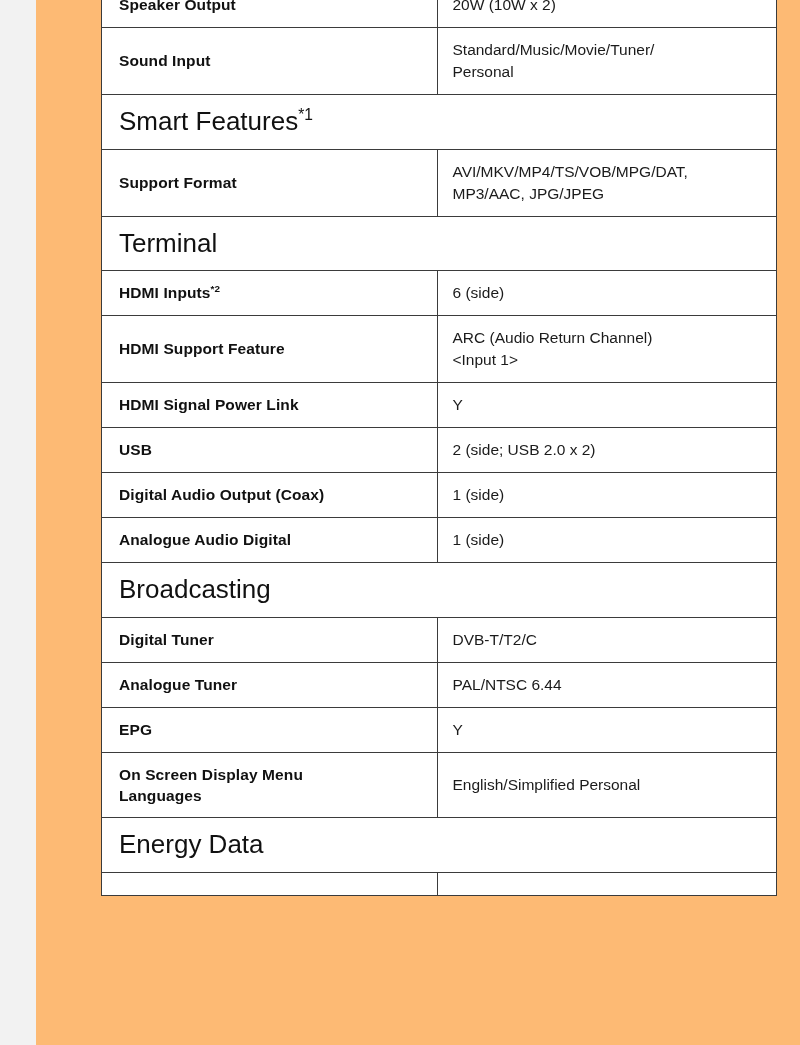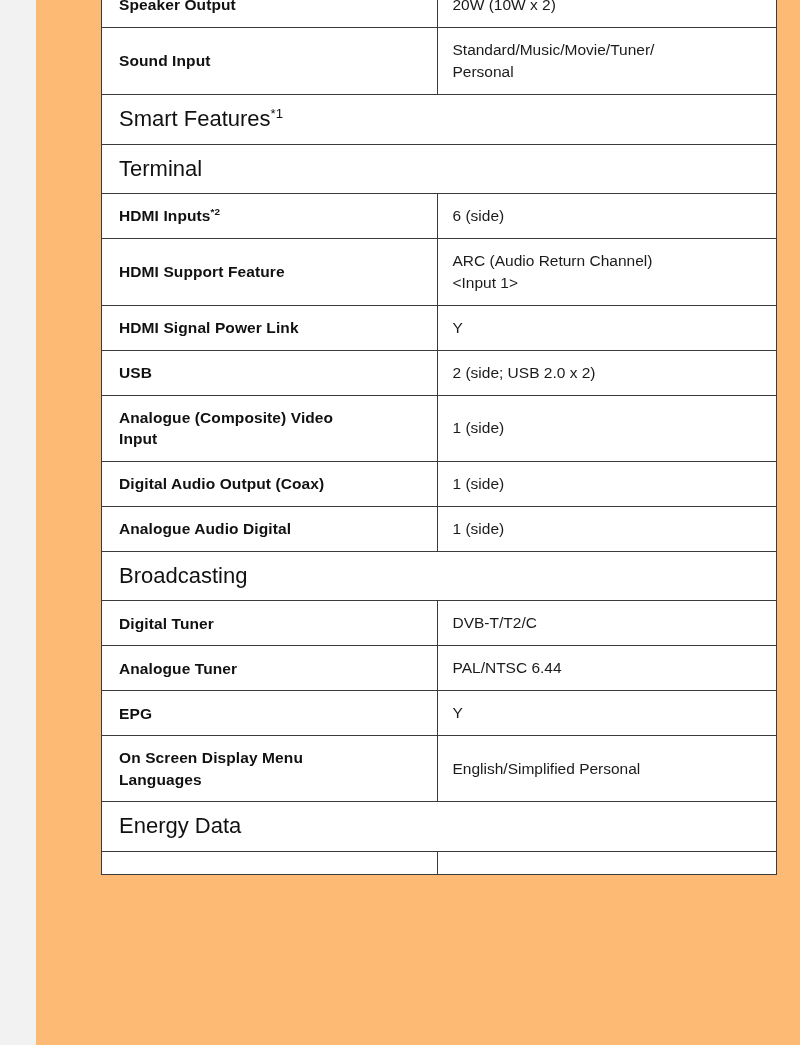--- a/index.html
+++ b/index.html
@@ -44,21 +44,21 @@
     letter-spacing: 0.1px;
   }
   td.value {
     font-size: 15.5px;
     color: #1b1b1b;
     padding: 11px 0 11px 14px;
     line-height: 1.42;
     font-weight: 400;
   }
   tr.section td {
-    font-size: 22px;
+    font-size: 26px;
     font-weight: 400;
     color: #111;
     padding: 10px 0 11px 17px;
     line-height: 1.25;
   }
   sup {
     font-size: 0.64em;
     font-weight: bold;
     vertical-align: super;
     line-height: 0;
@@ -84,44 +84,44 @@
           <td class="value"><span class="nowrap-pre">20W (10W x 2)</span></td>
         </tr>
         <tr>
           <td class="label"><span class="nowrap-pre">Sound Input</span></td>
           <td class="value"><span class="nowrap-pre">Standard/Music/Movie/Tuner/
 Personal</span></td>
         </tr>
         <tr class="section">
           <td colspan="2"><span>Smart Features</span><sup>*1</sup></td>
         </tr>
+        <tr>
+          <td class="label"><span class="nowrap-pre">Support Format</span></td>
+          <td class="value"><span class="nowrap-pre">AVI/MKV/MP4/TS/VOB/MPG/DAT,
+MP3/AAC, JPG/JPEG</span></td>
+        </tr>
         <tr class="section">
           <td colspan="2"><span>Terminal</span></td>
         </tr>
         <tr>
           <td class="label"><span class="nowrap-pre">HDMI Inputs</span><sup>*2</sup></td>
           <td class="value"><span class="nowrap-pre">6 (side)</span></td>
         </tr>
         <tr>
           <td class="label"><span class="nowrap-pre">HDMI Support Feature</span></td>
           <td class="value"><span class="nowrap-pre">ARC (Audio Return Channel)
 &lt;Input 1&gt;</span></td>
         </tr>
         <tr>
           <td class="label"><span class="nowrap-pre">HDMI Signal Power Link</span></td>
           <td class="value"><span class="nowrap-pre">Y</span></td>
         </tr>
         <tr>
           <td class="label"><span class="nowrap-pre">USB</span></td>
           <td class="value"><span class="nowrap-pre">2 (side; USB 2.0 x 2)</span></td>
-        </tr>
-        <tr>
-          <td class="label"><span class="nowrap-pre">Analogue (Composite) Video
-Input</span></td>
-          <td class="value"><span class="nowrap-pre">1 (side)</span></td>
         </tr>
         <tr>
           <td class="label"><span class="nowrap-pre">Digital Audio Output (Coax)</span></td>
           <td class="value"><span class="nowrap-pre">1 (side)</span></td>
         </tr>
         <tr>
           <td class="label"><span class="nowrap-pre">Analogue Audio Digital</span></td>
           <td class="value"><span class="nowrap-pre">1 (side)</span></td>
         </tr>
         <tr class="section">

